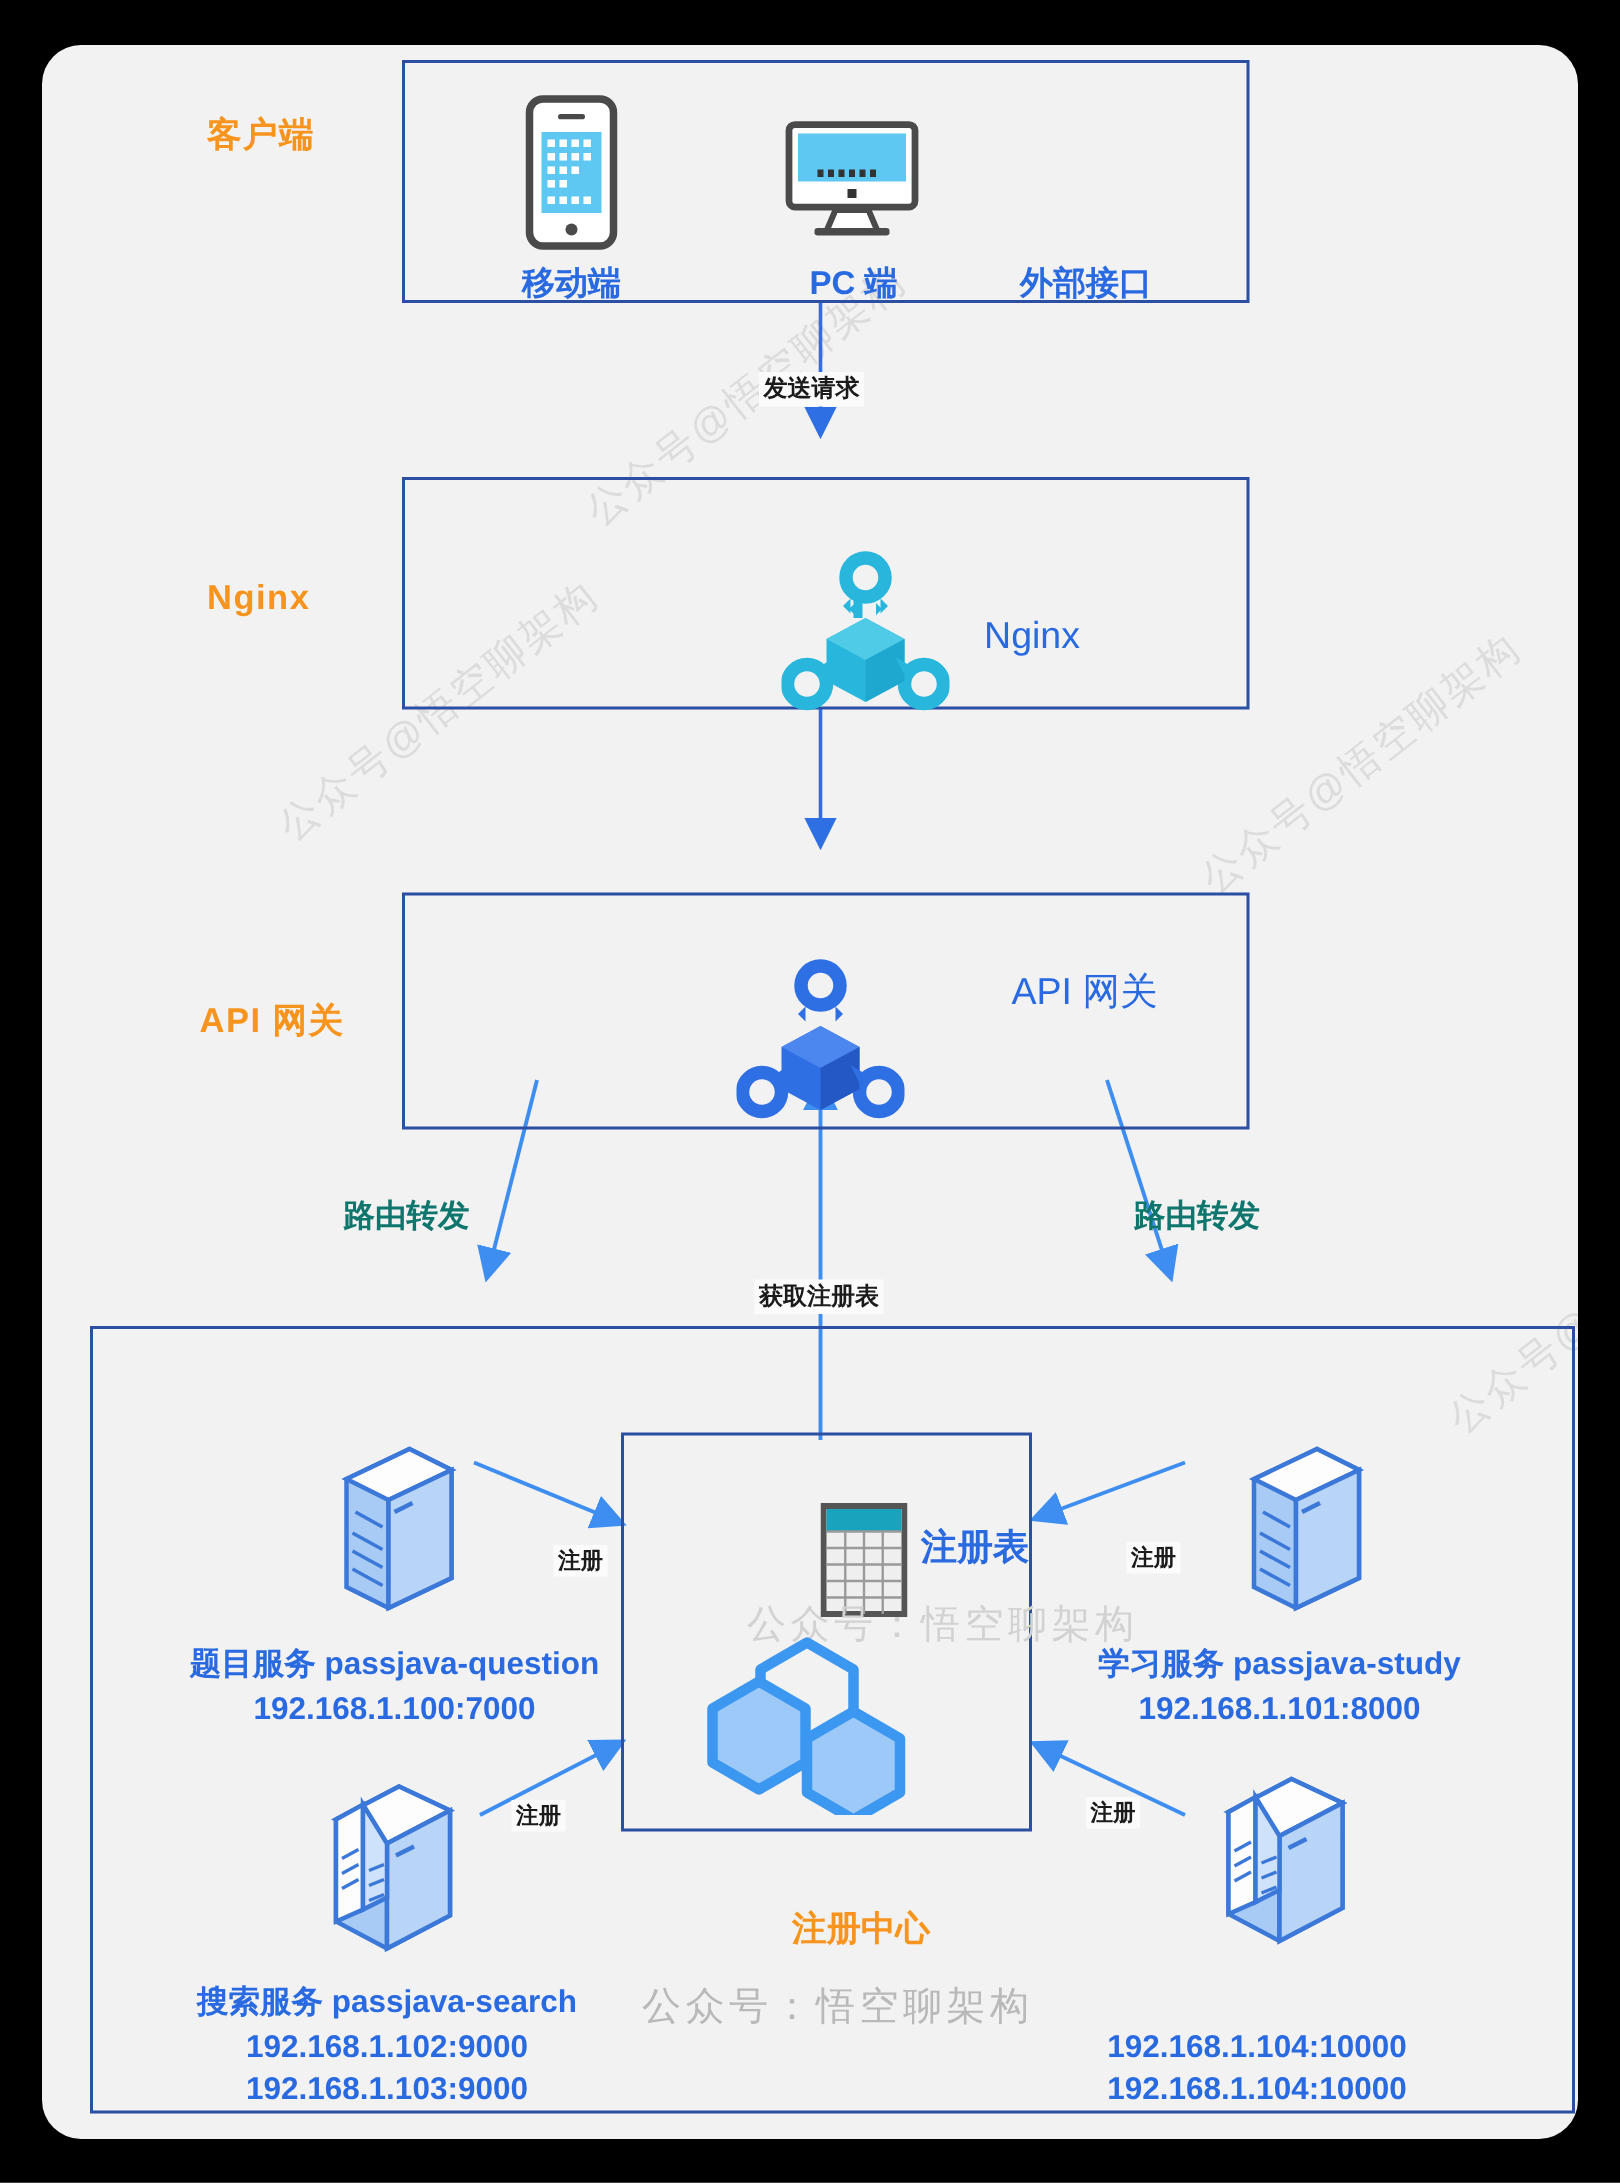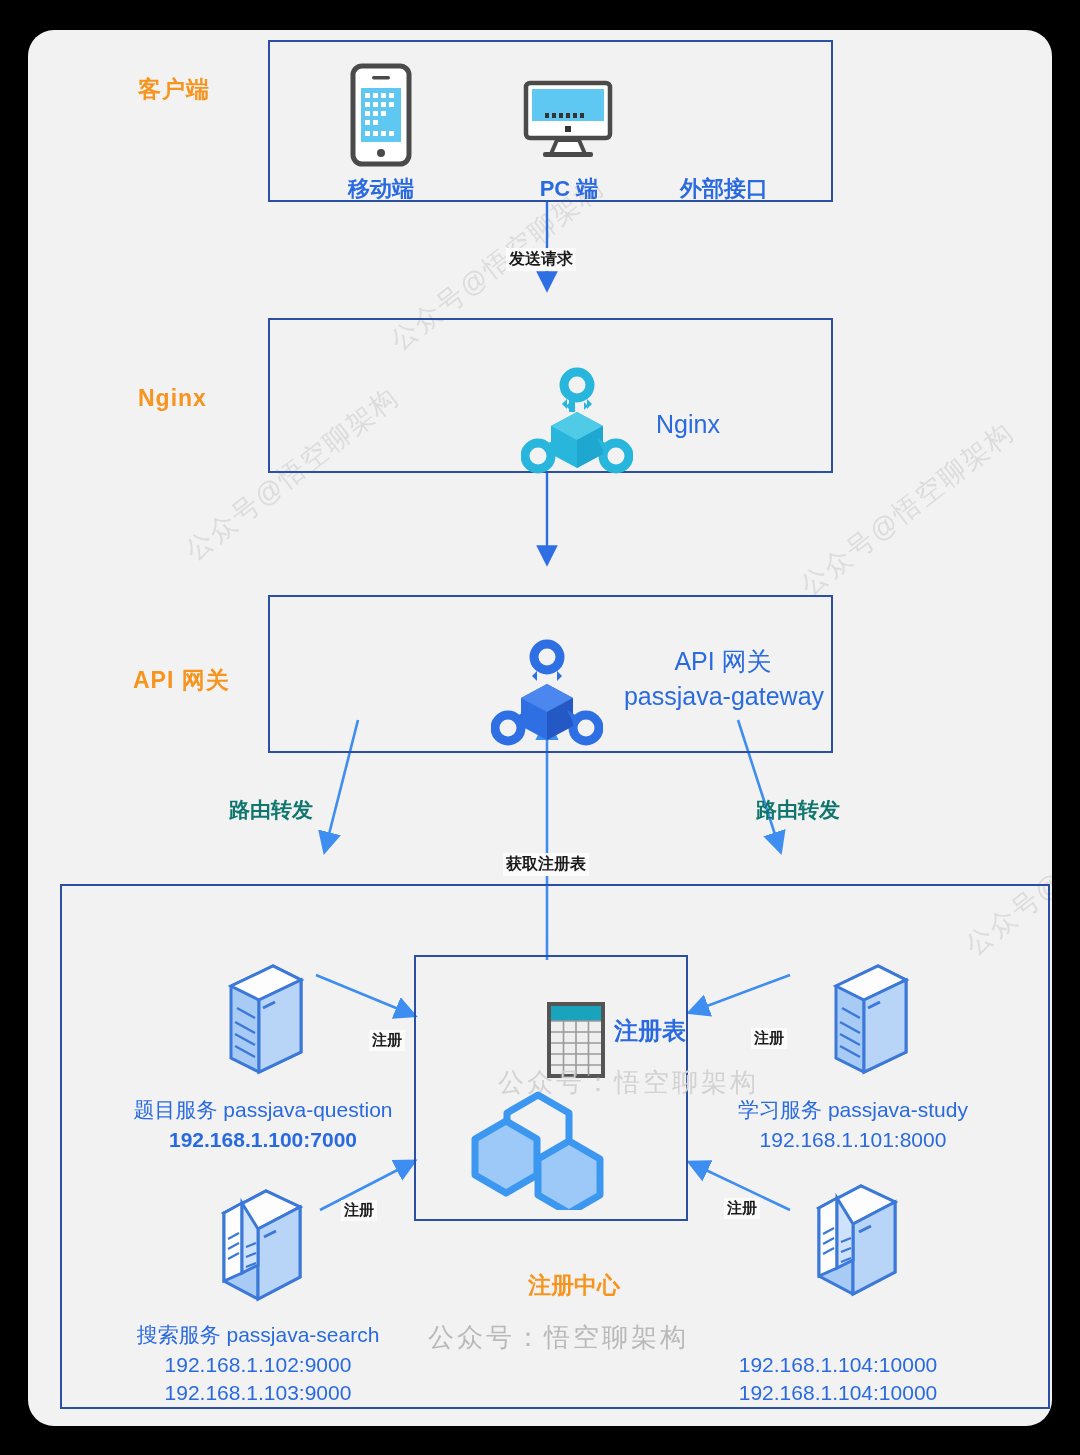--- a/index.html
+++ b/index.html
@@ -66,21 +66,21 @@
     color: #2a6ae0;
     font-size: 25px;
     white-space: nowrap;
     text-align: center;
     line-height: 1.35;
   }
   .svc-label {
     position: absolute;
     color: #2a6ae0;
     font-size: 21px;
-    font-weight: normal;
+    font-weight: bold;
     white-space: nowrap;
     text-align: center;
     line-height: 1.42;
   }
   .edge-label {
     position: absolute;
     background: #fbfbfb;
     color: #1b1b1b;
     font-size: 16px;
     font-weight: bold;
@@ -228,21 +228,20 @@
         <path d="M56 46 L82 60 L56 74 L30 60 Z" fill="#4c86ef"></path>
         <path d="M56 74 L82 60 L82 88 L56 102 Z" fill="#2458c4"></path>
         <path d="M46 33 l0 10 l-5 -5 z" fill="#2f6fe4"></path>
         <path d="M66 33 l0 10 l5 -5 z" fill="#2f6fe4"></path>
         <path d="M36 72 l-10 6 l4 6 z" fill="#2f6fe4"></path>
         <path d="M76 72 l10 6 l-4 6 z" fill="#2f6fe4"></path>
       </g>
     </svg>
   </div>
   <div class="big-label" style="left:585px; top:615px; width:220px;">API 网关</div>
-  <div class="big-label" style="left:565px; top:650px; width:262px;">passjava-gateway</div>
 
   <div class="edge-label blue" style="left:198px; top:765px;">路由转发</div>
   <div class="edge-label blue" style="left:725px; top:765px;">路由转发</div>
   <div class="edge-label" style="left:475px; top:823px;">获取注册表</div>
 
   <div class="box" style="left:32px; top:854px; width:990px; height:525px;"></div>
 
   <div class="box box-thin" style="left:386px; top:925px; width:274px; height:266px;"></div>
 
   <div class="icon" style="left:519px; top:972px;">

